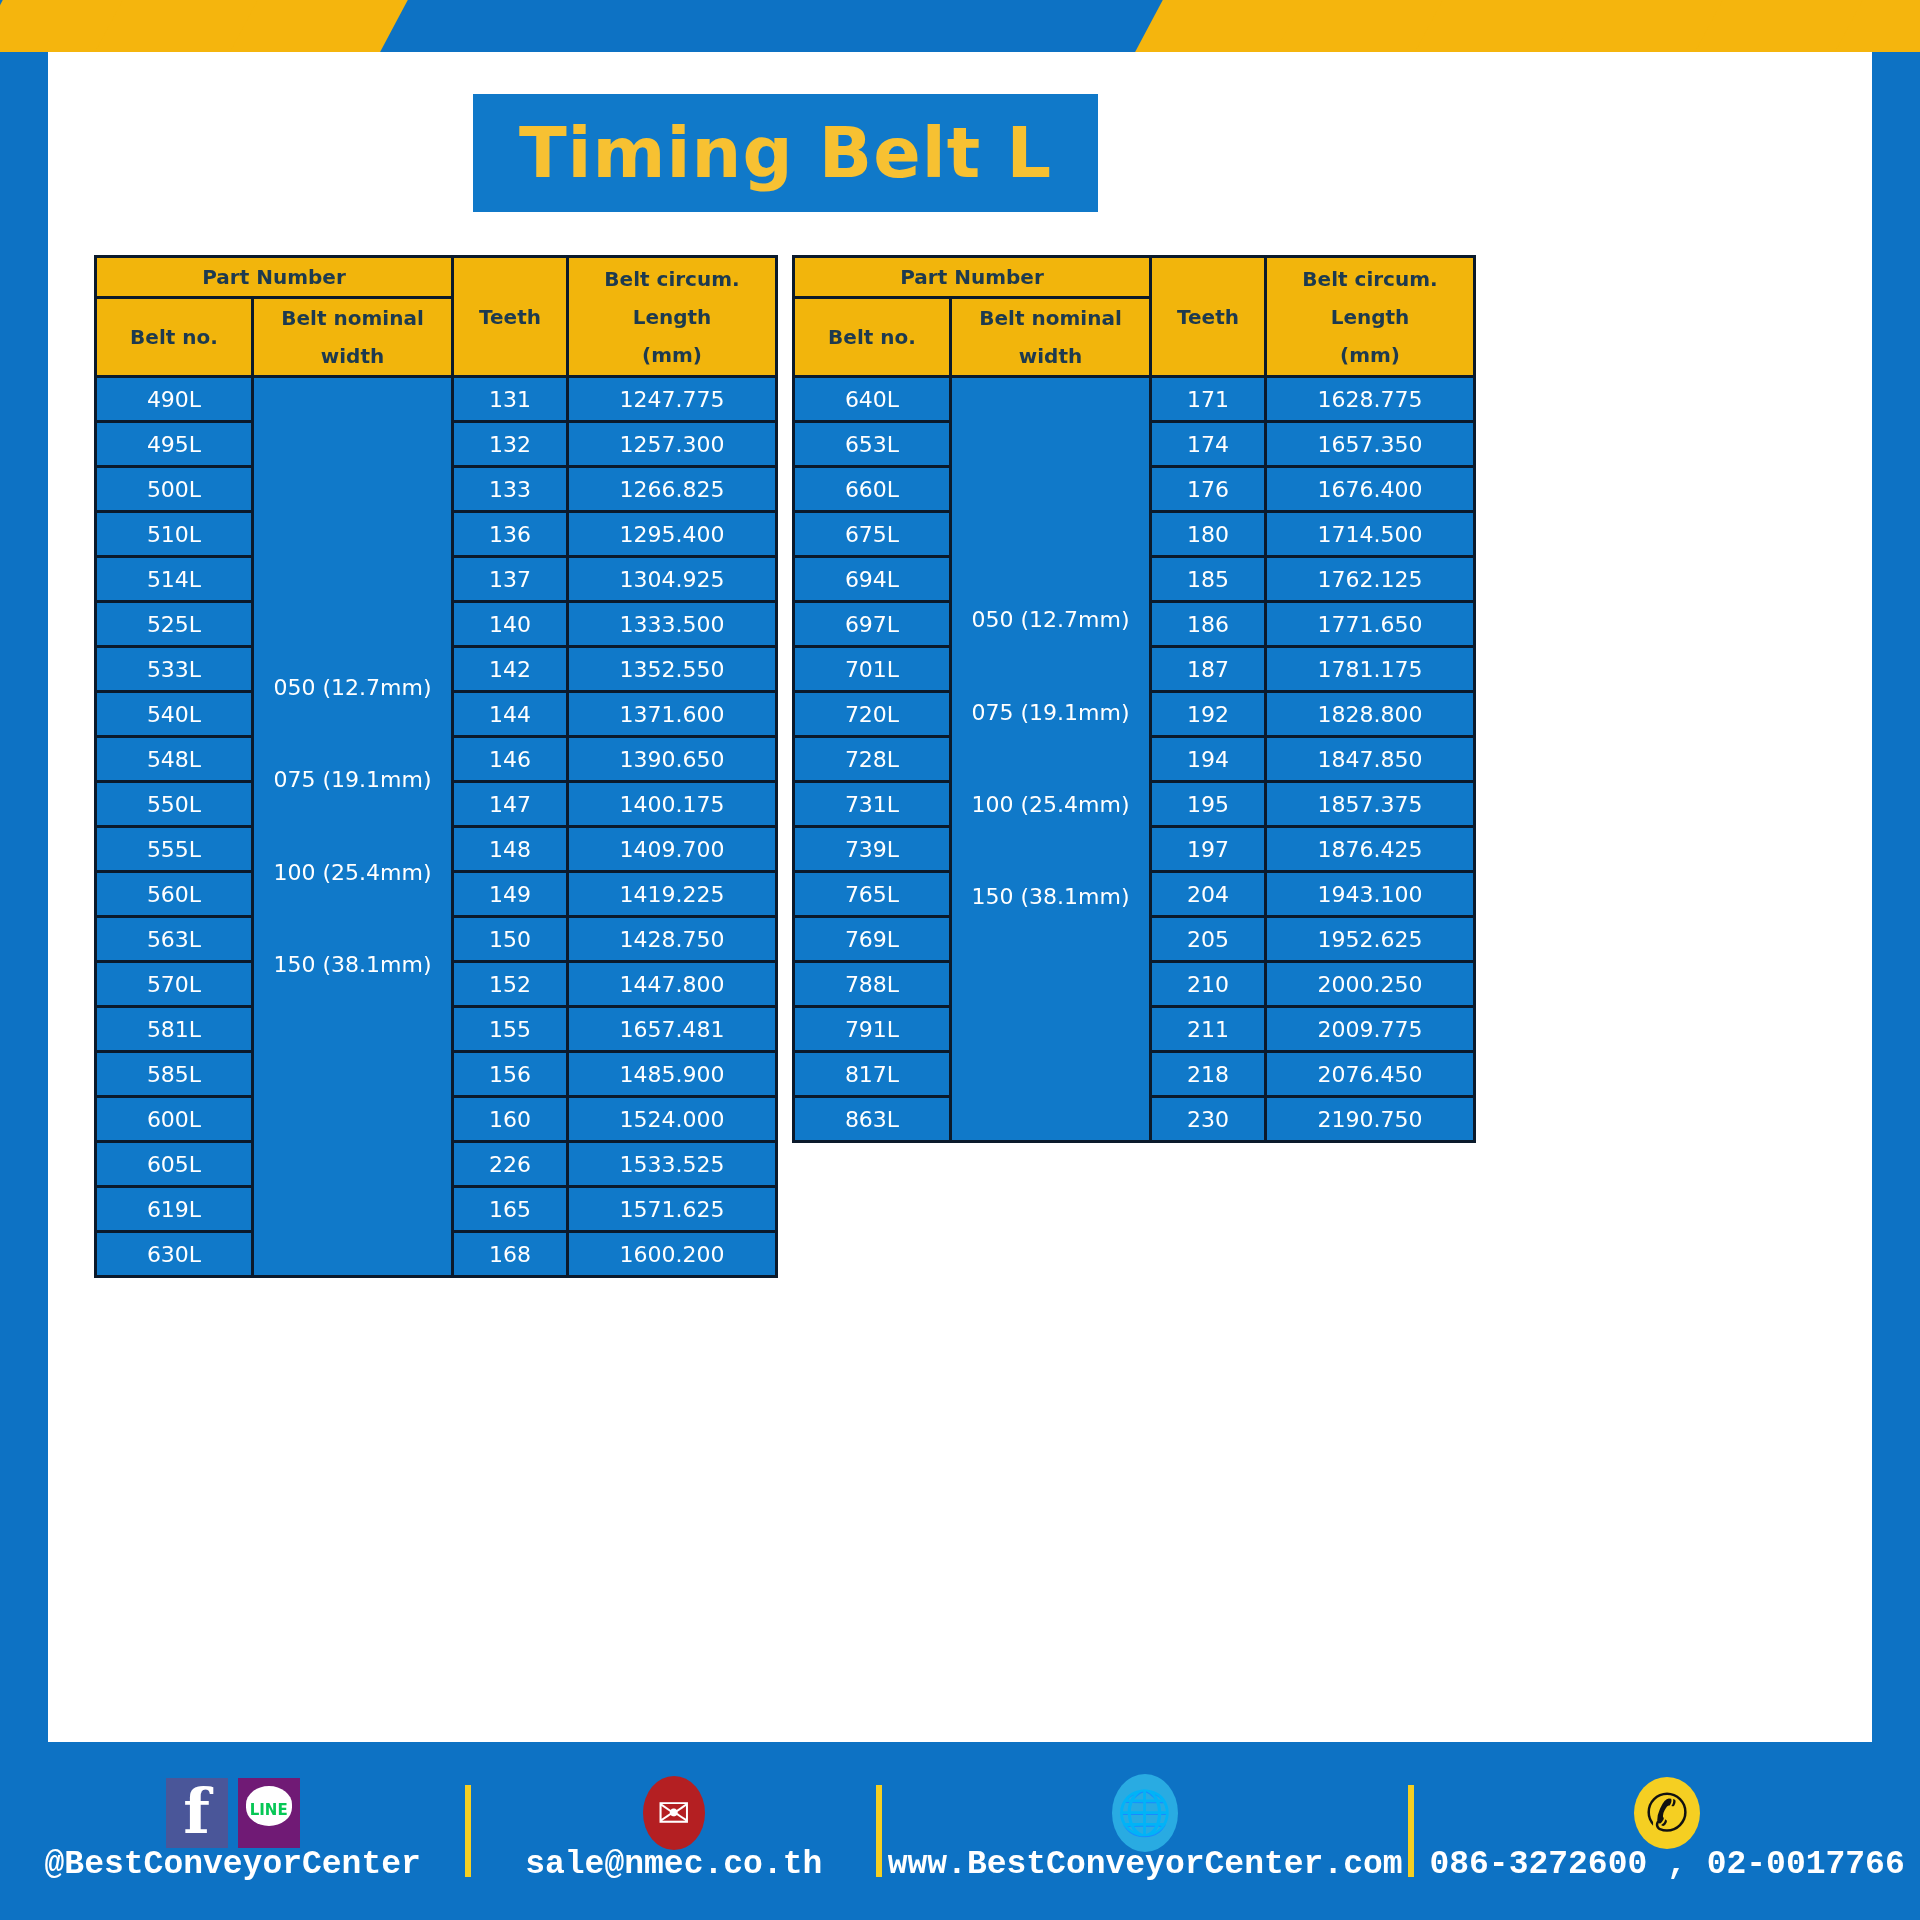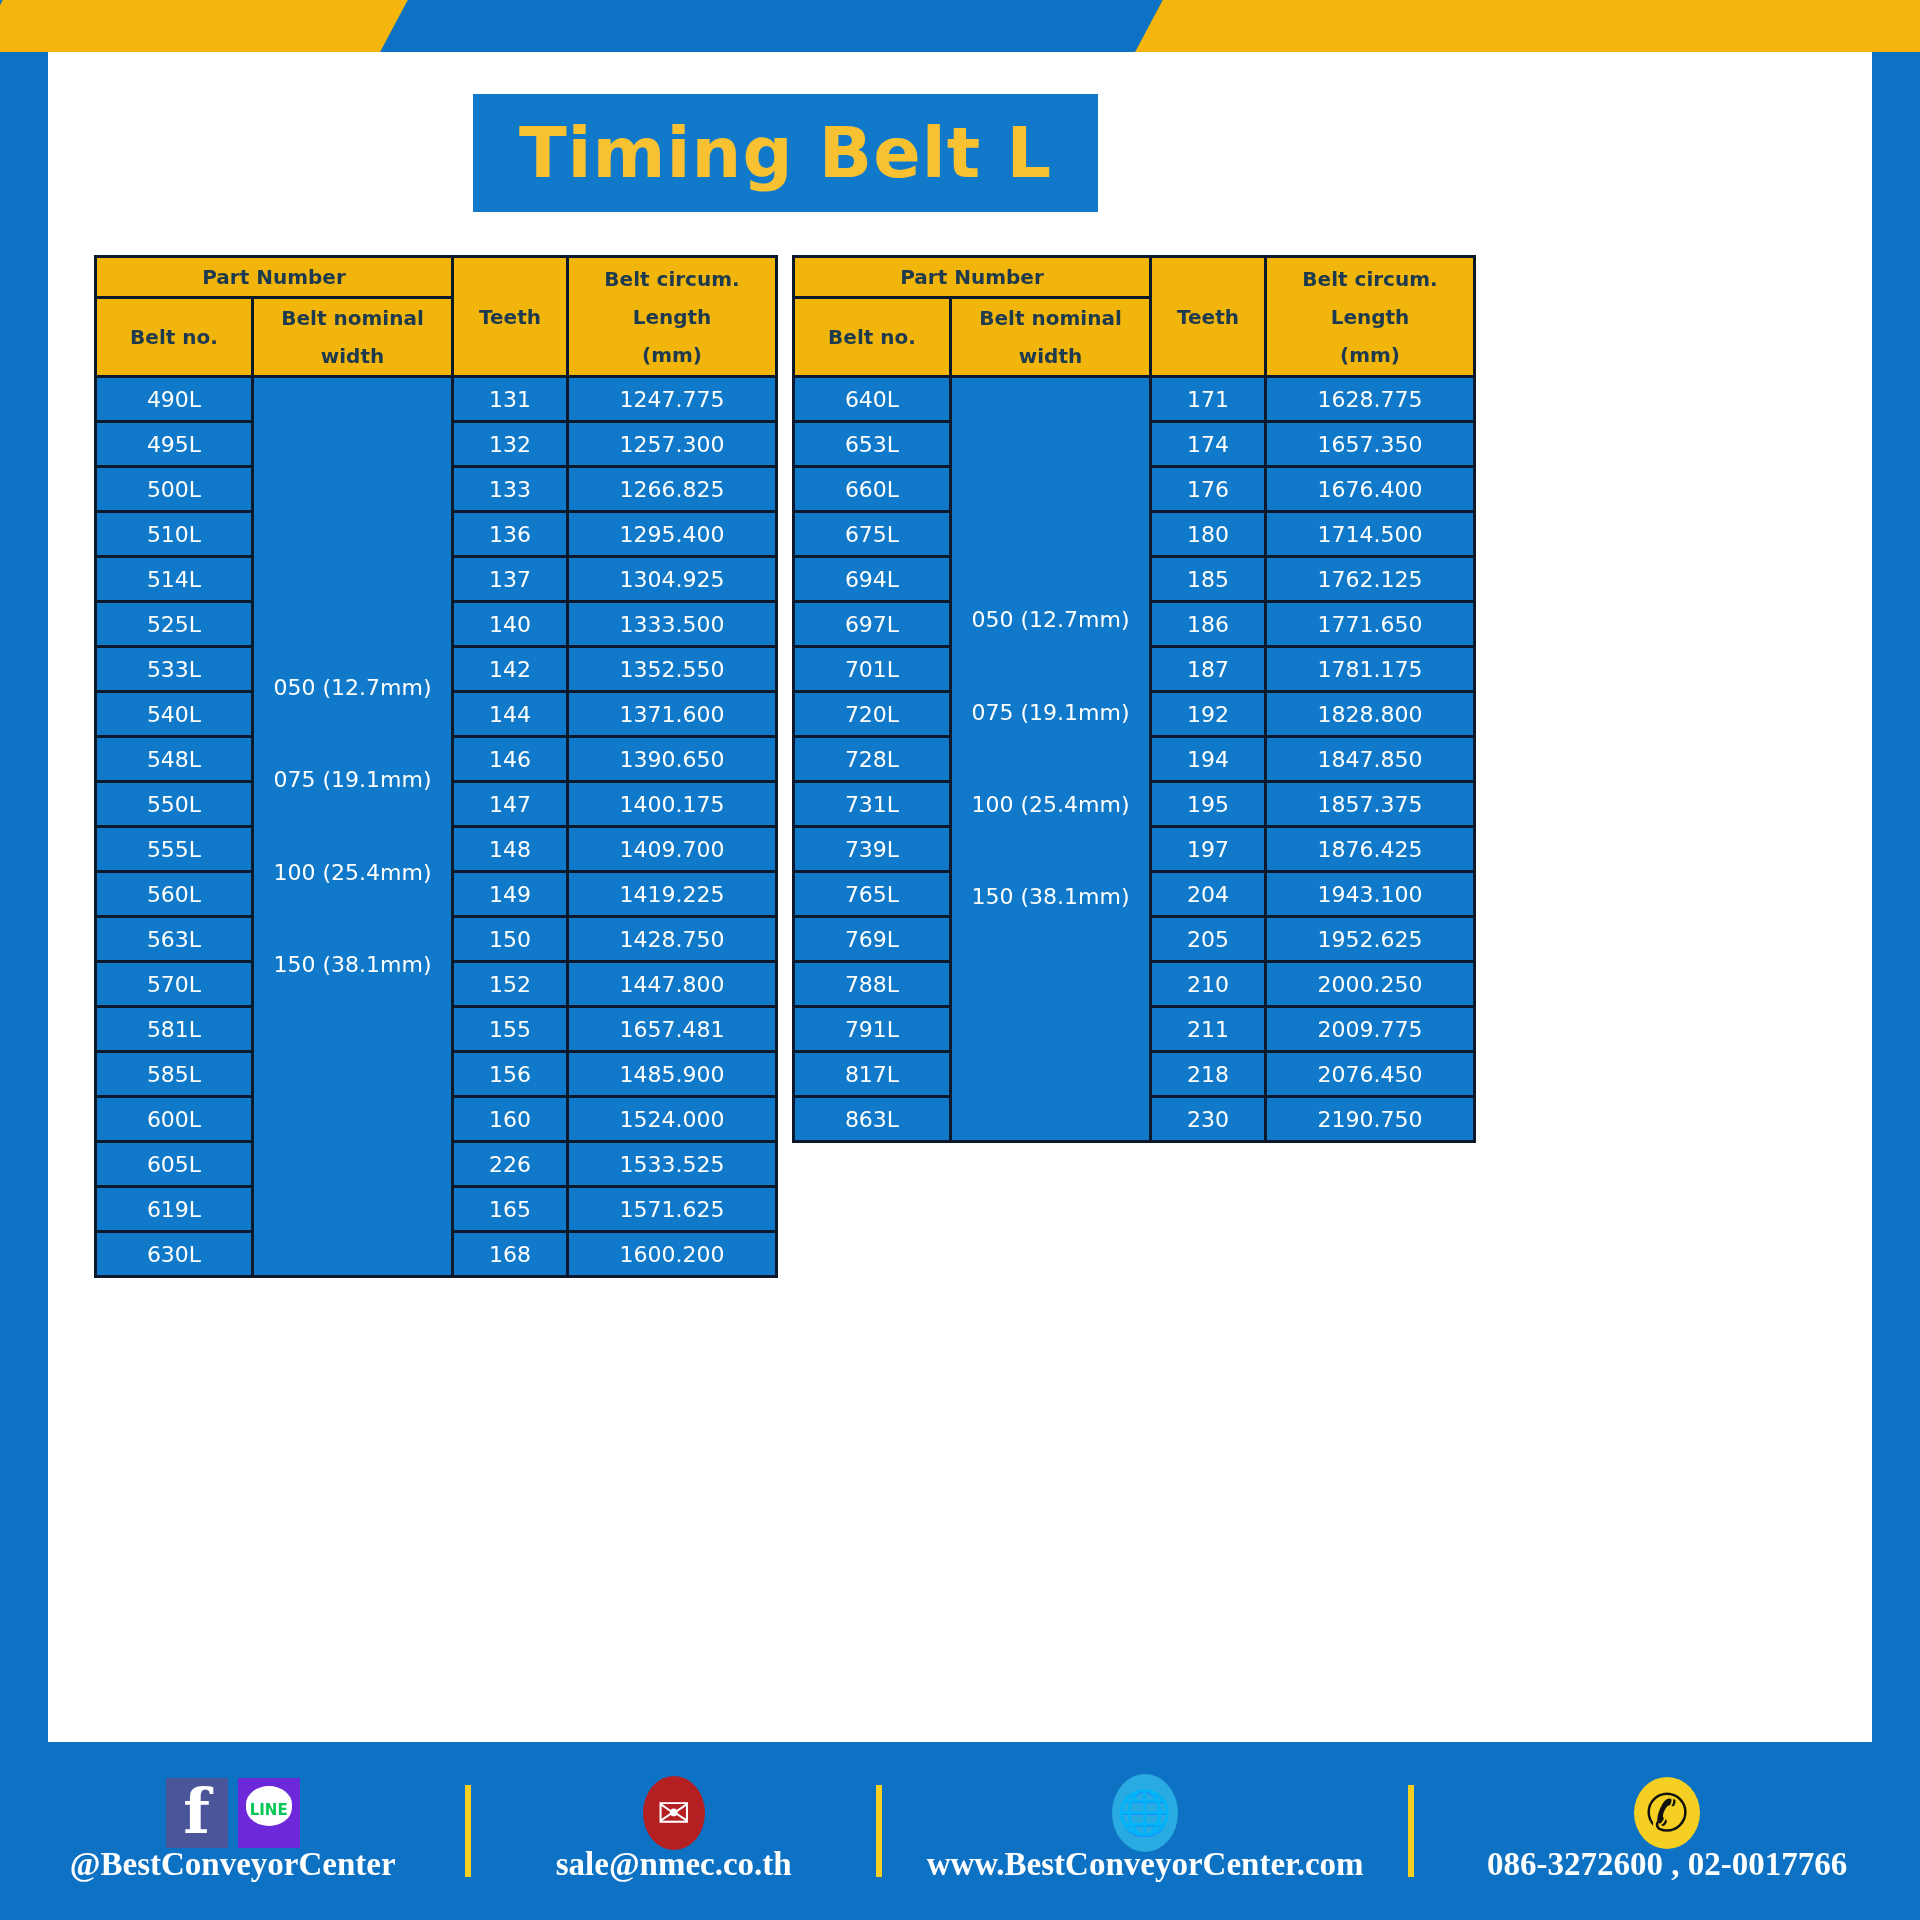--- a/index.html
+++ b/index.html
@@ -101,33 +101,33 @@
   .footer {
     position: absolute; left: 0; bottom: 0;
     width: 1920px; height: 178px;
     background: #0d72c4;
     display: flex; align-items: center;
   }
   .f-item { display: flex; flex-direction: column; align-items: center; justify-content: center; }
   .f-icons { display: flex; gap: 10px; align-items: center; justify-content: center; height: 66px; }
   .f-text {
     color: #fff; font-weight: bold; font-size: 33px; margin-top: 0;
-    font-family: Liberation Serif, serif; white-space: nowrap;
+    font-family: Liberation Mono, monospace; white-space: nowrap;
   }
   .f-sep { width: 6px; height: 92px; background: #f5cf22; flex: 0 0 auto; }
 
   .ic { display: block; }
   .ic-fb { width: 62px; height: 70px; background: #4a5699; position: relative; }
   .ic-fb::after {
     content: "f"; position: absolute; left: 50%; top: 48%;
     transform: translate(-50%,-50%);
     color: #fff; font-size: 62px; font-weight: bold;
     font-family: "DejaVu Serif", serif;
   }
-  .ic-line { width: 62px; height: 70px; background: #6d28d9; position: relative; padding-left: 48px; }
+  .ic-line { width: 62px; height: 70px; background: #701a75; position: relative; padding-left: 48px; }
   .ic-line::after {
     content: ""; position: absolute; left: 8px; top: 8px;
     width: 46px; height: 40px; background: #fff; border-radius: 50%/46%;
   }
   .ic-line-txt {
     position: absolute; left: 0; top: 0; width: 62px; height: 70px;
     display: flex; align-items: center; justify-content: center;
     color: #06c755; font-size: 15px; font-weight: bold; z-index: 2; padding-bottom: 6px;
     font-family: "DejaVu Sans", sans-serif;
   }

